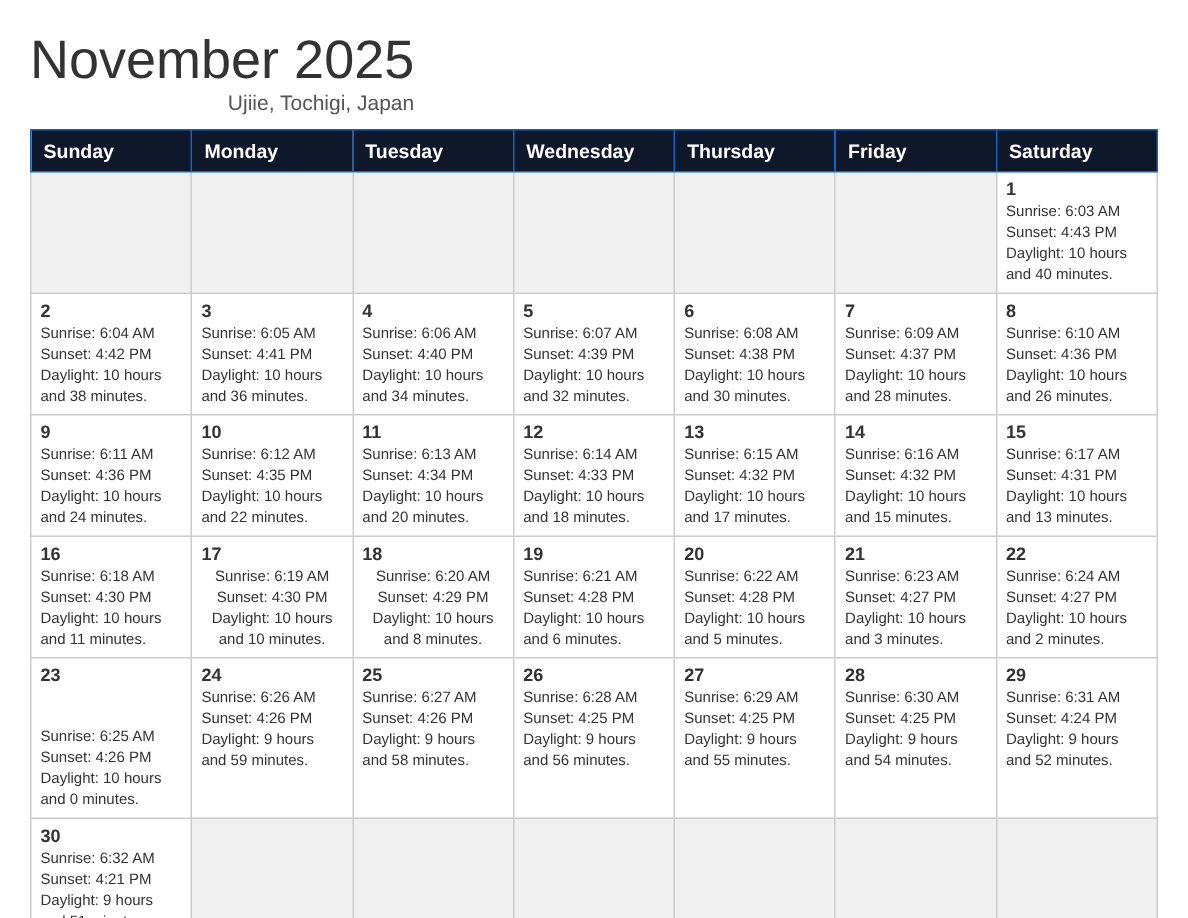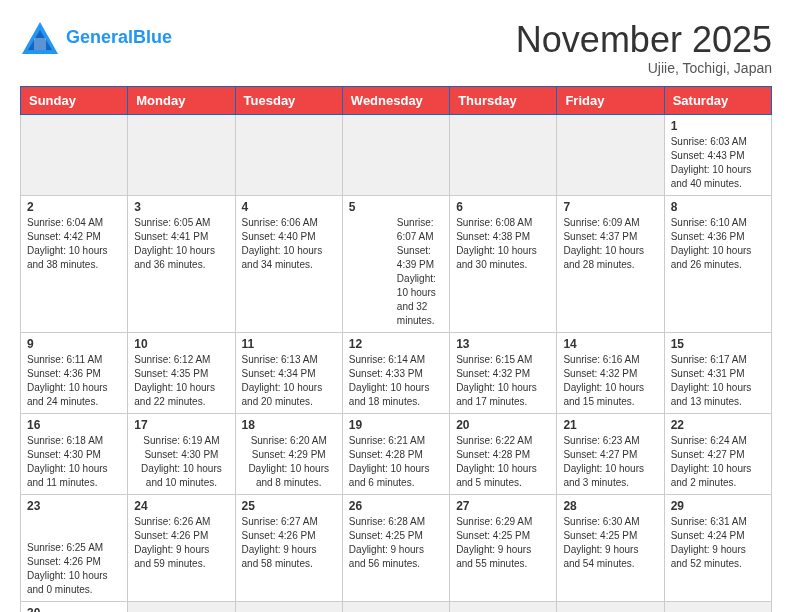--- a/index.html
+++ b/index.html
@@ -46,21 +46,21 @@
     .location {
       font-size: 14px;
       color: #555;
     }
     .calendar {
       width: 100%;
       border-collapse: collapse;
       border: 1px solid #ccc;
     }
     .calendar th {
-      background-color: #ef4444;
+      background-color: #0f172a;
       color: white;
       text-align: left;
       padding: 6px 8px;
       font-size: 13px;
       font-weight: bold;
       border: 1px solid #1565C0;
     }
     .calendar td {
       vertical-align: top;
       border: 1px solid #ccc;
@@ -83,30 +83,20 @@
     .day-info {
       font-size: 10px;
       line-height: 1.4;
       color: #333;
     }
   </style>
 </head>
 <body>
 
 <div class="header">
-  <div class="logo">
-    <svg class="logo-icon" viewBox="0 0 40 36" xmlns="http://www.w3.org/2000/svg">
-      <polygon points="20,2 38,34 2,34" fill="#2196F3"></polygon>
-      <polygon points="20,10 32,30 8,30" fill="#1565C0"></polygon>
-      <rect x="14" y="18" width="12" height="12" fill="#fff" opacity="0.3"></rect>
-    </svg>
-    <div class="logo-text">
-      <span>General</span><span style="color:#2196F3;">Blue</span>
-    </div>
-  </div>
   <div class="title-block">
     <div class="month-title">November 2025</div>
     <div class="location">Ujiie, Tochigi, Japan</div>
   </div>
 </div>
 
 <table class="calendar">
   <thead>
     <tr id="weekday-row">
         <th>Sunday</th>
@@ -147,21 +137,21 @@
 Daylight: 10 hours and 36 minutes.</div>
         </td>
         <td>
           <span class="day-number">4</span>
           <div class="day-info" style="white-space: pre-line;">Sunrise: 6:06 AM
 Sunset: 4:40 PM
 Daylight: 10 hours and 34 minutes.</div>
         </td>
         <td>
           <span class="day-number">5</span>
-          <div class="day-info" style="white-space: pre-line; margin-left: 48px;">Sunrise: 6:07 AM
+          <div class="day-info" style="white-space: pre-line;">Sunrise: 6:07 AM
 Sunset: 4:39 PM
 Daylight: 10 hours and 32 minutes.</div>
         </td>
         <td>
           <span class="day-number">6</span>
           <div class="day-info" style="white-space: pre-line;">Sunrise: 6:08 AM
 Sunset: 4:38 PM
 Daylight: 10 hours and 30 minutes.</div>
         </td>
         <td>

